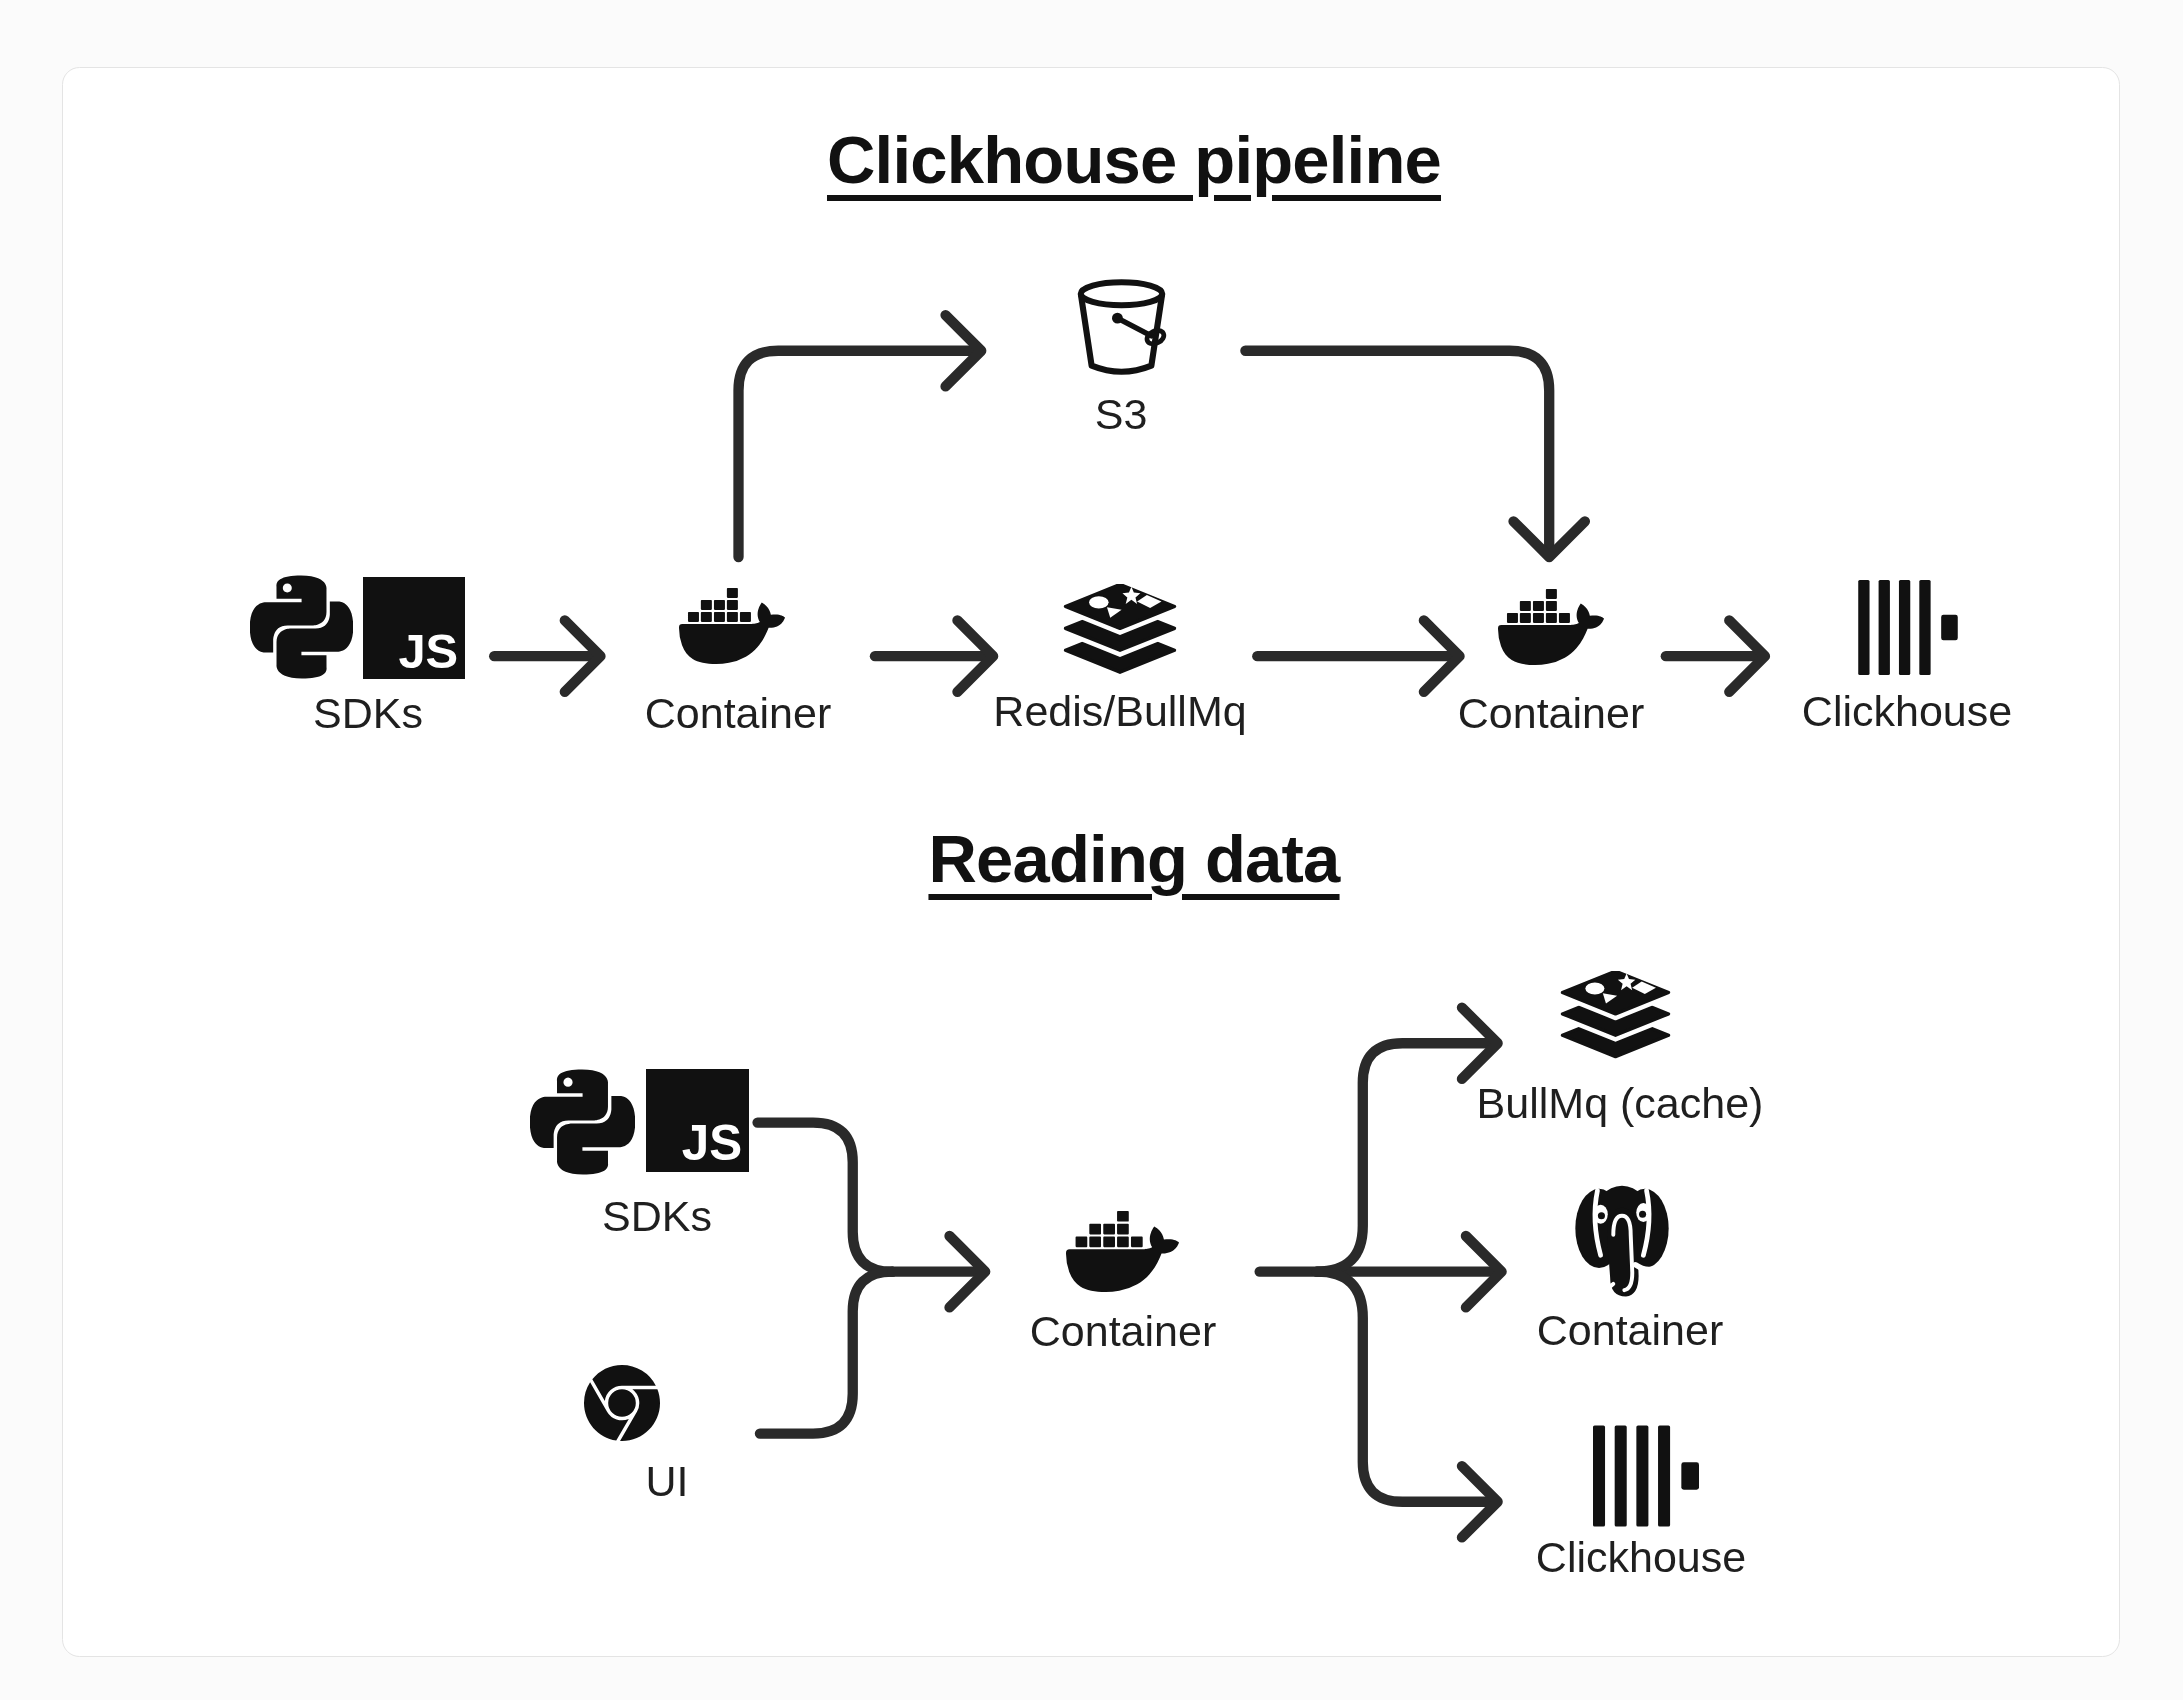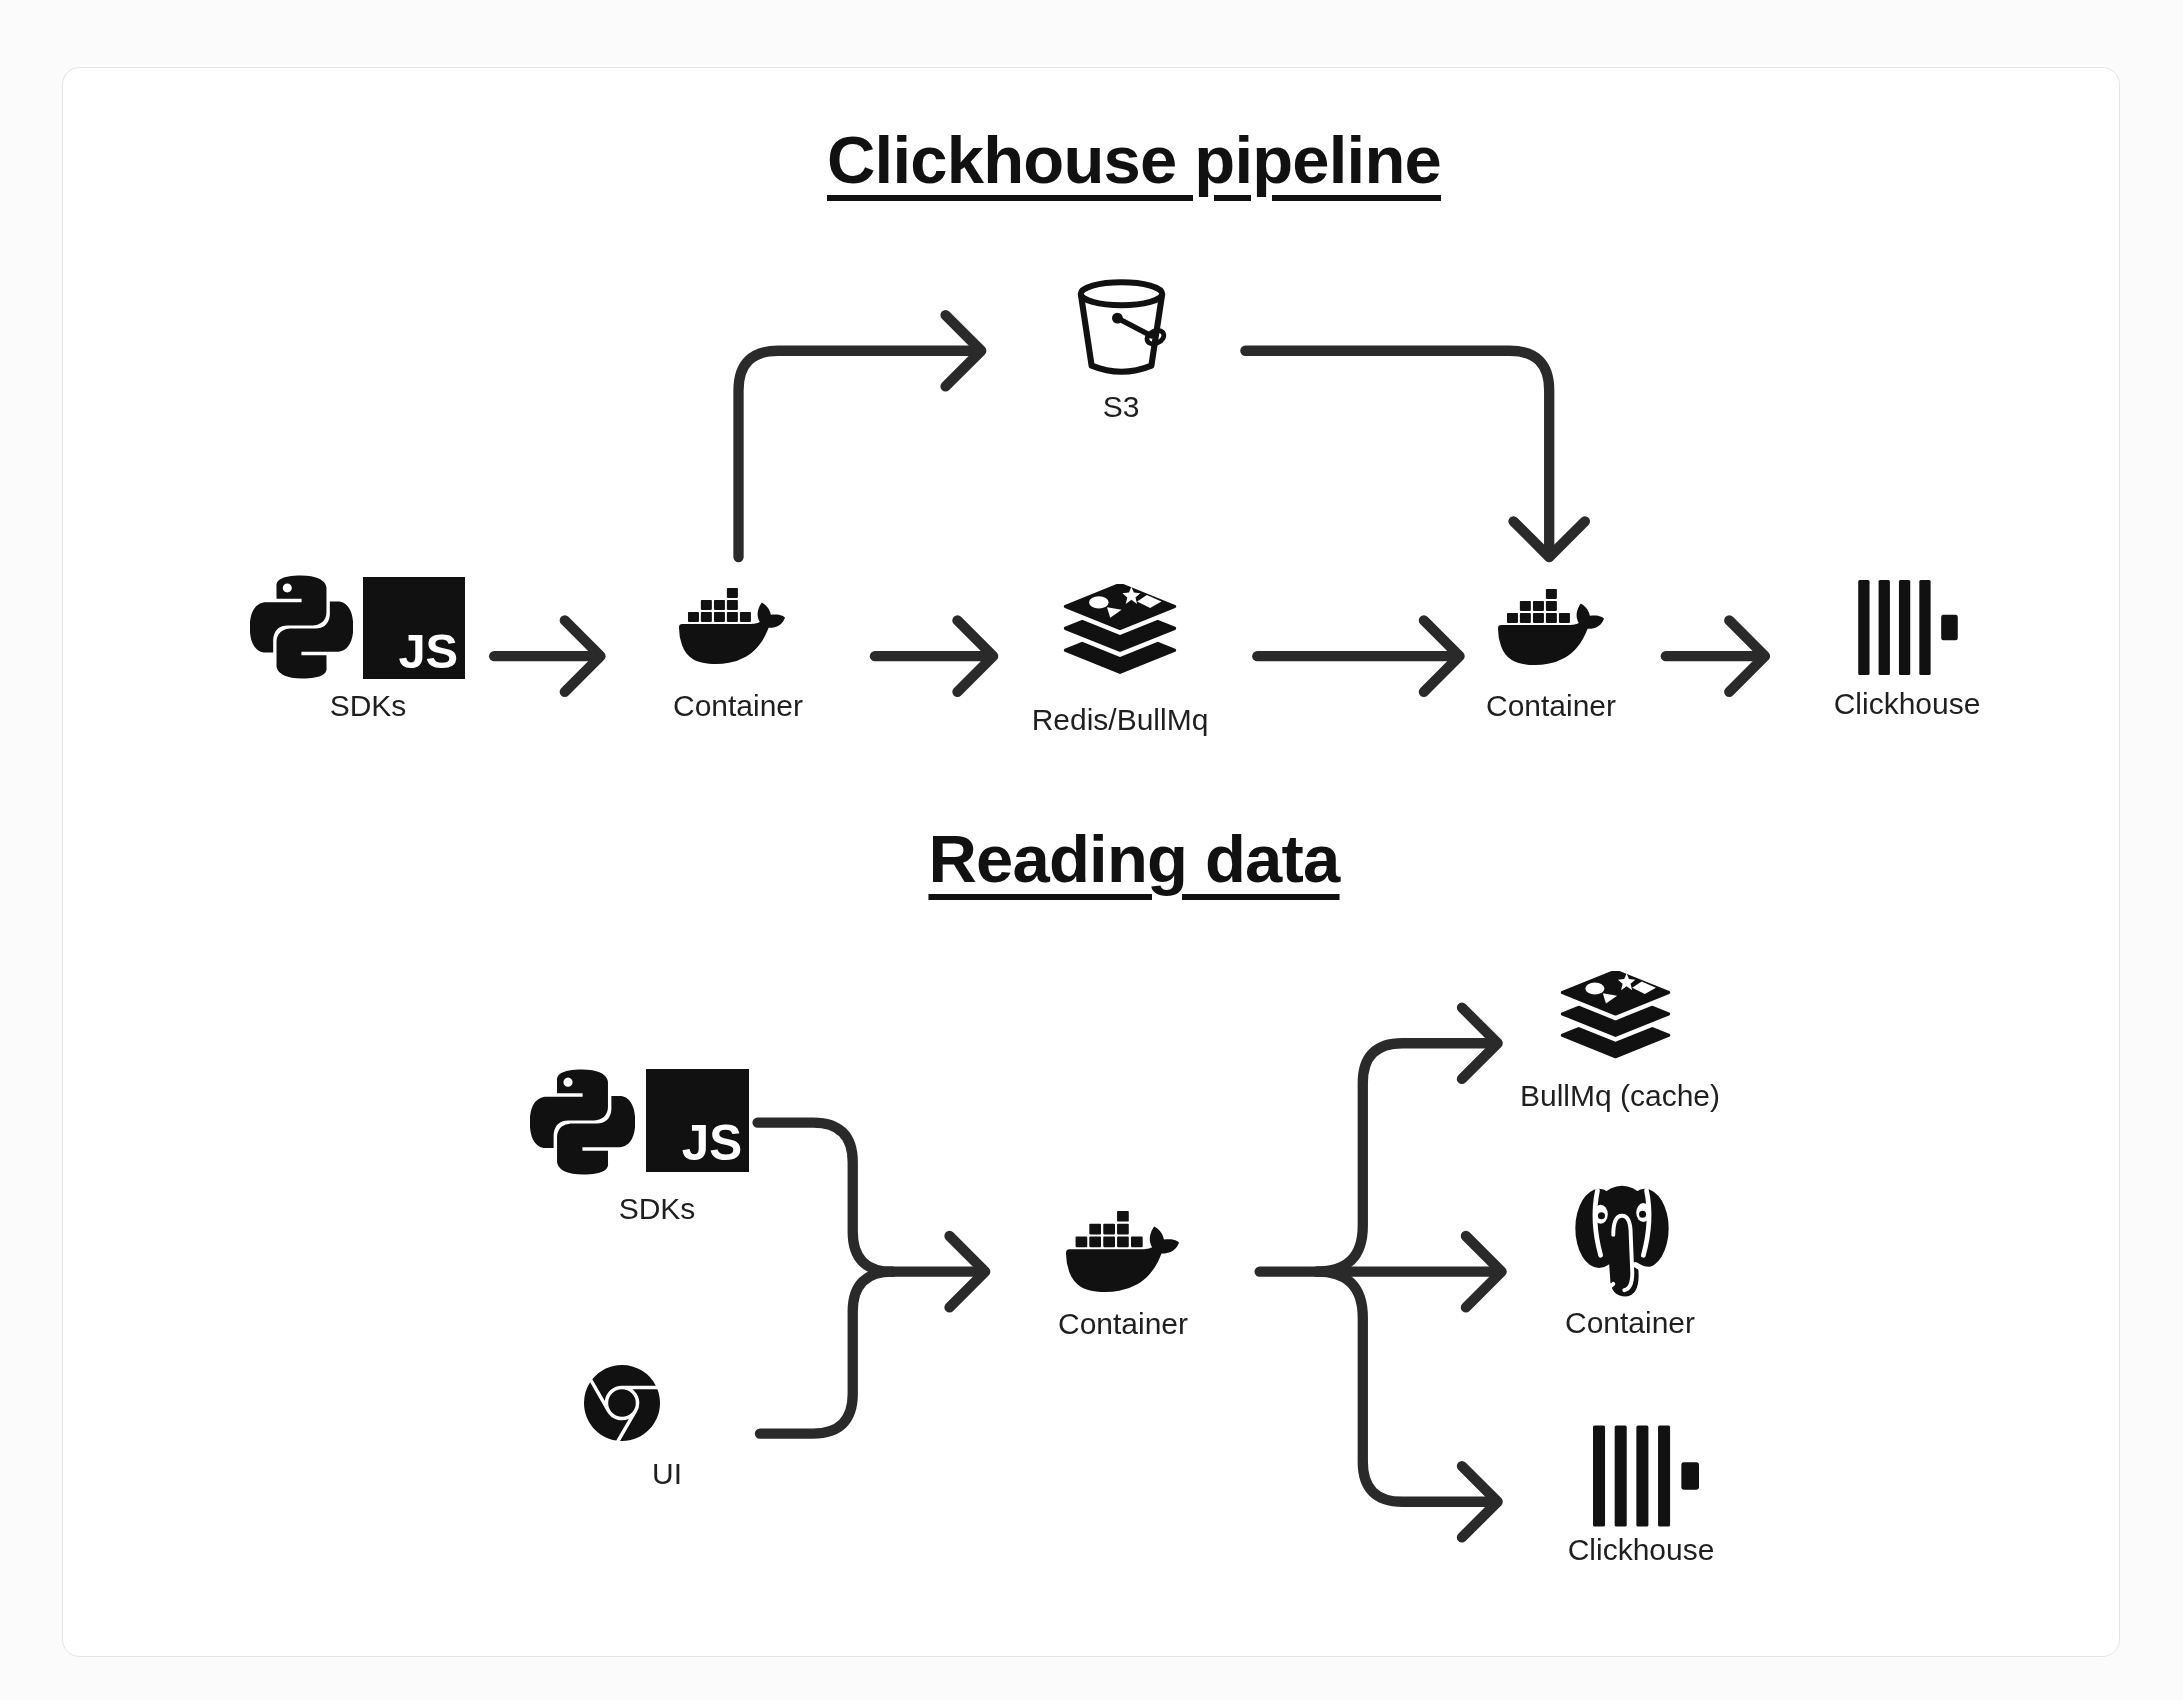--- a/index.html
+++ b/index.html
@@ -21,21 +21,21 @@
   .ic{position:absolute;}
   .ic svg{display:block;width:100%;height:100%;}
   .ink{fill:#111;}
   .title{
     position:absolute;transform:translateX(-50%);
     font-size:67px;font-weight:700;letter-spacing:-0.8px;color:var(--ink);white-space:nowrap;
     text-decoration:underline;text-decoration-thickness:5.6px;text-underline-offset:12px;
   }
   .lbl{
     position:absolute;transform:translateX(-50%);
-    font-size:30px;color:var(--label);white-space:nowrap;
+    font-size:43px;color:var(--label);white-space:nowrap;
   }
 </style>
 </head>
 <body>
 
 <svg width="0" height="0" style="position:absolute">
   <defs>
     <g id="ic-python">
       <path class="ink" fill-rule="evenodd" d="M14.25.18l.9.2.73.26.59.3.45.32.34.34.25.34.16.33.1.3.04.26.02.2-.01.13V8.5l-.05.63-.13.55-.21.46-.26.38-.3.31-.33.25-.35.19-.35.14-.33.1-.3.07-.26.04-.21.02H8.77l-.69.05-.59.14-.5.22-.41.27-.33.32-.27.35-.2.36-.15.37-.1.35-.07.32-.04.27-.02.21v3.06H3.17l-.21-.03-.28-.07-.32-.12-.35-.18-.36-.26-.36-.36-.35-.46-.32-.59-.28-.73-.21-.88-.14-1.05-.05-1.23.06-1.22.16-1.04.24-.87.32-.71.36-.57.4-.44.42-.33.42-.24.4-.16.36-.1.32-.05.24-.01h.16l.06.01h8.16v-.83H6.18l-.01-2.75-.02-.37.05-.34.11-.31.17-.28.25-.26.31-.23.38-.2.44-.18.51-.15.58-.12.64-.1.71-.06.77-.04.84-.02 1.27.05zm-6.3 1.98l-.23.33-.08.41.08.41.23.34.33.22.41.09.41-.09.33-.22.23-.34.08-.41-.08-.41-.23-.33-.33-.22-.41-.09-.41.09zm13.09 3.95l.28.06.32.12.35.18.36.27.36.35.35.47.32.59.28.73.21.88.14 1.04.05 1.23-.06 1.23-.16 1.04-.24.86-.32.71-.36.57-.4.45-.42.33-.42.24-.4.16-.36.09-.32.05-.24.02-.16-.01h-8.22v.82h5.84l.01 2.76.02.36-.05.34-.11.31-.17.29-.25.25-.31.24-.38.2-.44.17-.51.15-.58.13-.64.09-.71.07-.77.04-.84.01-1.27-.04-1.07-.14-.9-.2-.73-.25-.59-.3-.45-.33-.34-.34-.25-.34-.16-.33-.1-.3-.04-.25-.02-.2.01-.13v-5.34l.05-.64.13-.54.21-.46.26-.38.3-.32.33-.24.35-.2.35-.14.33-.1.3-.06.26-.04.21-.02.13-.01h5.84l.69-.05.59-.14.5-.21.41-.28.33-.32.27-.35.2-.36.15-.36.1-.35.07-.32.04-.28.02-.21V6.07h2.09l.14.01z"></path>
     </g>
@@ -142,21 +142,21 @@
       <use href="#ic-docker"></use>
     </svg>
   </span>
 <div class="lbl" style="left:738px;top:689px;">Container</div>
 
 <span class="ic" style="left:1063px;top:584px;width:114px;height:92px;">
   <svg viewBox="0 0 140 112">
       <use href="#ic-redis"></use>
     </svg>
   </span>
-<div class="lbl" style="left:1120px;top:687px;margin-top:16px;">Redis/BullMq</div>
+<div class="lbl" style="left:1120px;top:687px;">Redis/BullMq</div>
 
 <span class="ic" style="left:1074px;top:276px;width:95px;height:102px;">
   <svg viewBox="0 0 140 150">
       <use href="#ic-bucket"></use>
     </svg>
   </span>
 <div class="lbl" style="left:1121px;top:390px;">S3</div>
 
 <span class="ic" style="left:1498px;top:574px;width:106px;height:106px;">
   <svg viewBox="0 0 24 24">

